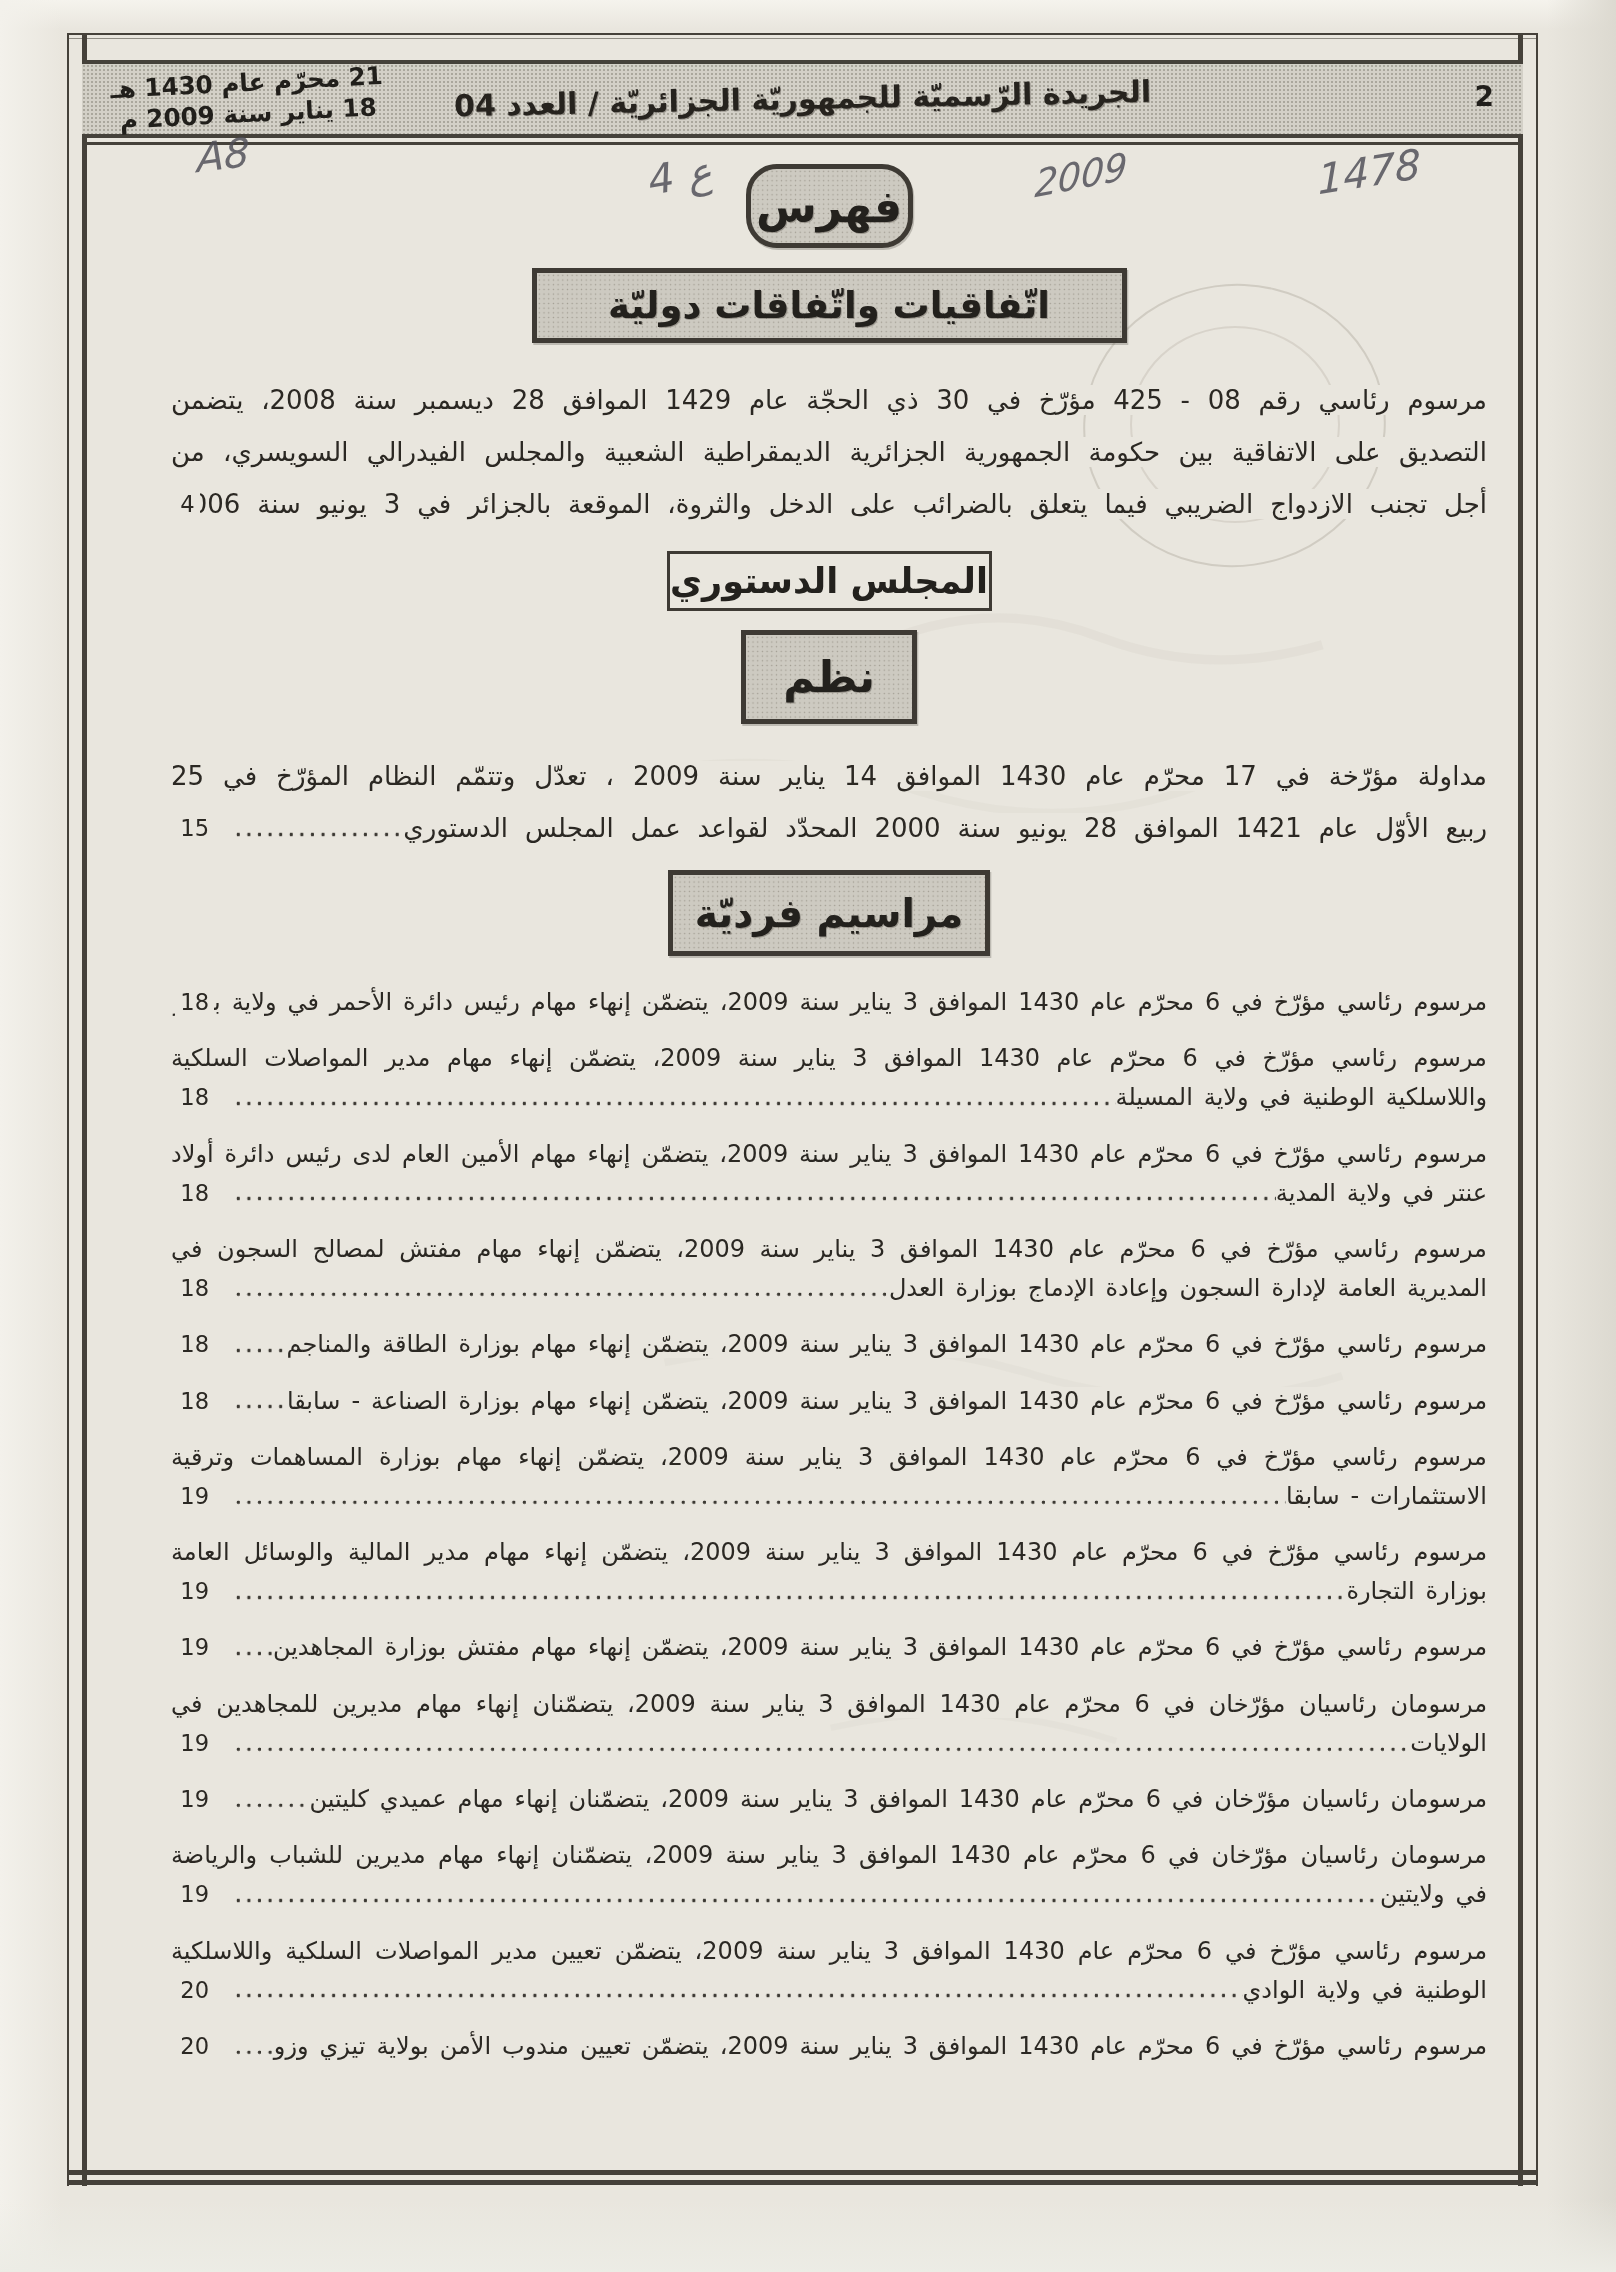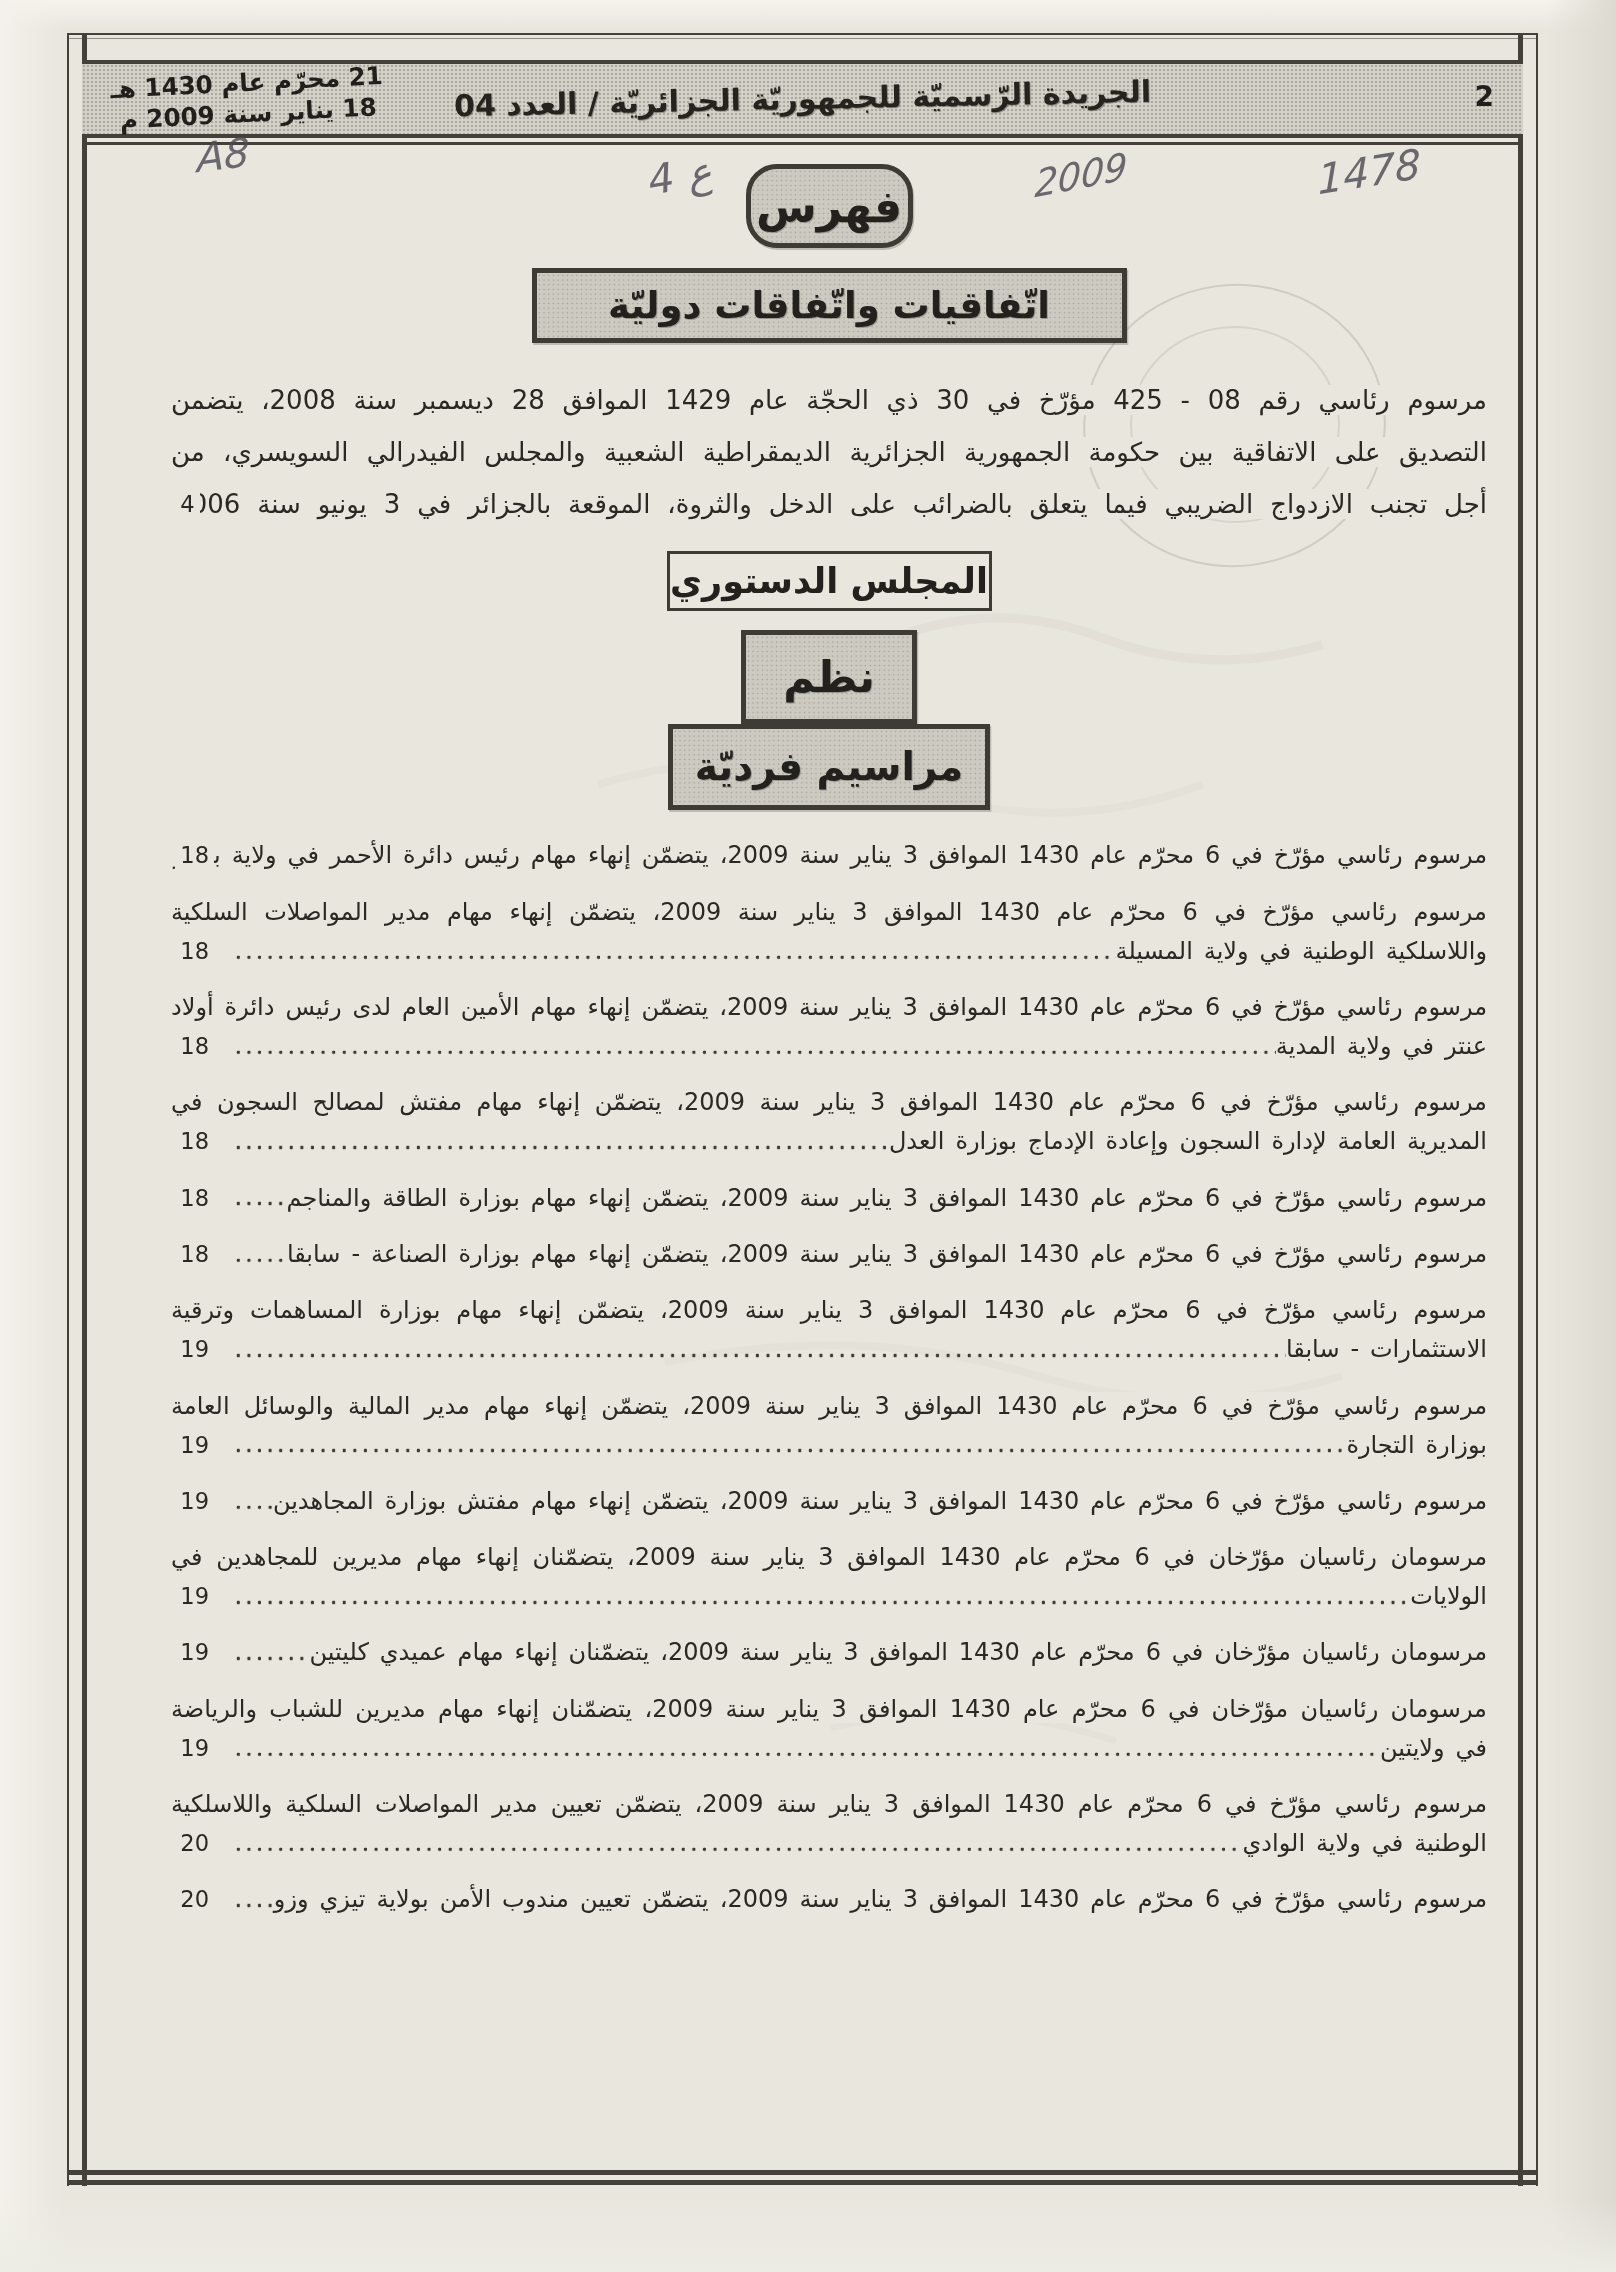--- a/index.html
+++ b/index.html
@@ -62,21 +62,21 @@
     box-shadow:1.3px 2px 0 rgba(60,55,48,.25);
     text-shadow:1px 1px 0 rgba(45,40,34,.3);
   }
   .box-fihris{width:157px;height:74px;font-size:44px;margin-top:5.3px;border-radius:31px;}
   .box-agreements{width:585px;height:65px;font-size:37px;margin-top:20px;}
   .box-nidham{width:166px;height:84px;font-size:43px;margin-top:18.6px;}
   .box-council{
     width:319px;height:54px;font-size:35px;margin-top:21px;
     background:#e9e6de;border:3.3px solid #3e3a34;box-shadow:none;text-shadow:none;
   }
-  .box-marasim{width:312px;height:76px;font-size:39px;}
+  .box-marasim{width:312px;height:76px;font-size:39px;margin-top:16px;}
   
   .entry{
     position:relative;direction:rtl;text-align:justify;
     font-size:24px;line-height:39px;color:#2b2823;
     margin-bottom:17.3px;word-spacing:3.3px;
   }
   .entry.loose{font-size:26px;line-height:52px;word-spacing:8.6px;margin-bottom:0;}
   .entry-a{margin-top:31px;}
   .entry-b{margin-top:26.6px;}
   .entry.first{margin-top:26.6px;}
@@ -152,20 +152,25 @@
     <div class="entry loose entry-a">
       <span class="etext">مرسوم رئاسي رقم 08 - 425 مؤرّخ في 30 ذي الحجّة عام 1429 الموافق 28 ديسمبر سنة 2008، يتضمن التصديق على الاتفاقية بين حكومة الجمهورية الجزائرية الديمقراطية الشعبية والمجلس الفيدرالي السويسري، من أجل تجنب الازدواج الضريبي فيما يتعلق بالضرائب على الدخل والثروة، الموقعة بالجزائر في 3 يونيو سنة 2006</span>
       <i class="eleader"></i>
       <span class="enum">4</span>
     </div>
 
     <div class="box box-council">المجلس الدستوري</div>
 
     <div class="box box-nidham">نظم</div>
 
+    <div class="entry loose entry-b">
+      <span class="etext">مداولة مؤرّخة في 17 محرّم عام 1430 الموافق 14 يناير سنة 2009 ، تعدّل وتتمّم النظام المؤرّخ في 25 ربيع الأوّل عام 1421 الموافق 28 يونيو سنة 2000 المحدّد لقواعد عمل المجلس الدستوري</span>
+      <i class="eleader"></i>
+      <span class="enum">15</span>
+    </div>
 
     <div class="box box-marasim">مراسيم فرديّة</div>
 
     <div class="entry first">
       <span class="etext">مرسوم رئاسي مؤرّخ في 6 محرّم عام 1430 الموافق 3 يناير سنة 2009، يتضمّن إنهاء مهام رئيس دائرة الأحمر في ولاية بشار</span>
       <i class="eleader"></i>
       <span class="enum">18</span>
     </div>
     <div class="entry">
       <span class="etext">مرسوم رئاسي مؤرّخ في 6 محرّم عام 1430 الموافق 3 يناير سنة 2009، يتضمّن إنهاء مهام مدير المواصلات السلكية واللاسلكية الوطنية في ولاية المسيلة</span>

